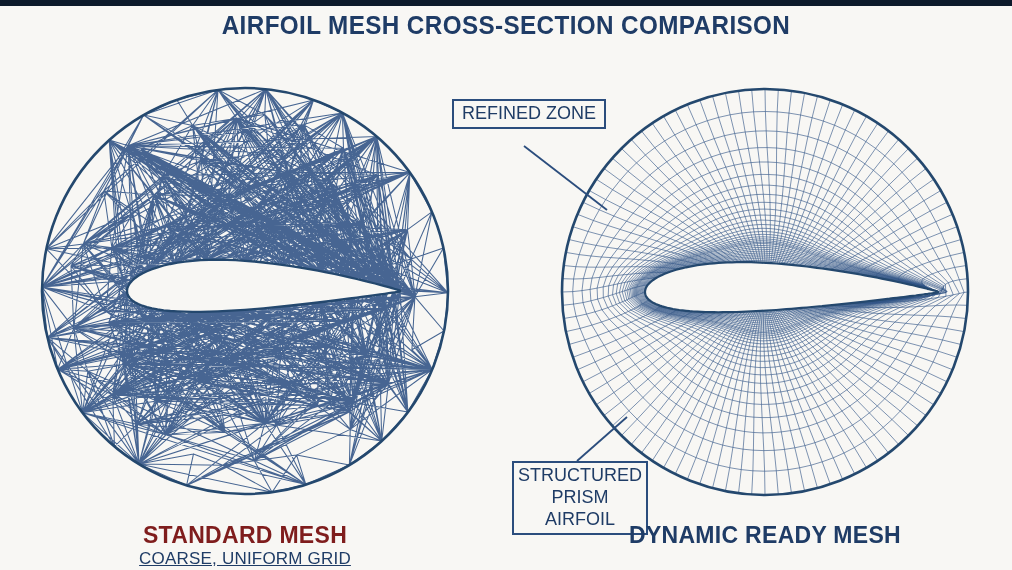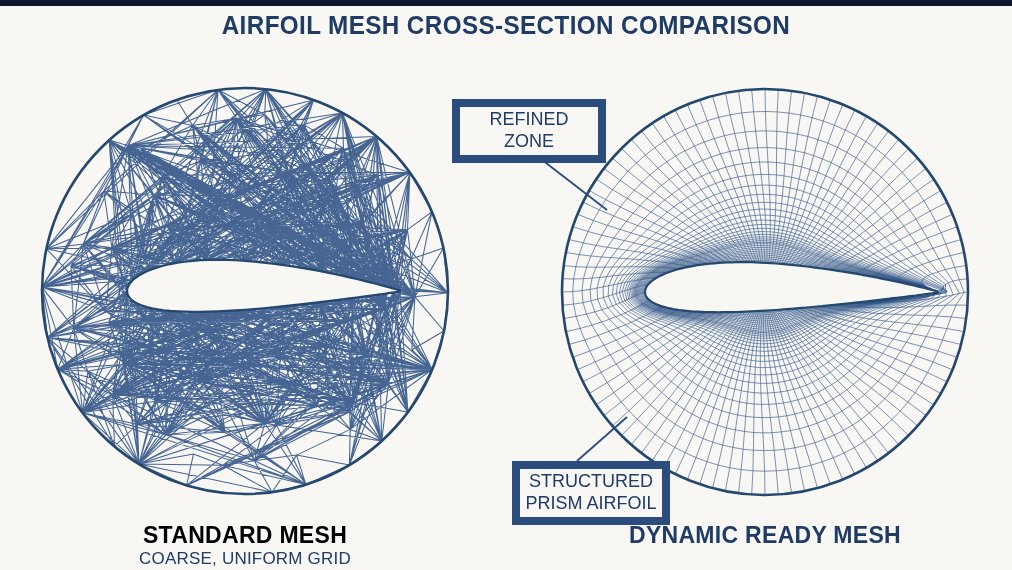--- a/index.html
+++ b/index.html
@@ -12,33 +12,33 @@
   .main-title{
     position:absolute;left:0;top:11px;width:1012px;text-align:center;
     font-size:25px;font-weight:700;letter-spacing:.4px;
     transform:scaleX(.97);transform-origin:center;
   }
   .mesh-svg{position:absolute;}
   #mesh-left{left:39px;top:85px;width:412px;height:412px;}
   #mesh-right{left:559px;top:86px;width:412px;height:412px;}
   #leader-overlay{position:absolute;left:0;top:0;width:1012px;height:570px;pointer-events:none;}
   .callout{
-    position:absolute;border:8px solid #ec4899;background:#f8f7f4;
+    position:absolute;border:2px solid #ec4899;background:#f8f7f4;
     text-align:center;font-size:18px;font-weight:500;line-height:1.22;
     padding:2px 4px;box-sizing:border-box;
   }
   #callout-refined{left:452px;top:99px;width:154px;}
-  #callout-prism{left:512px;top:461px;width:158px;}
+  #callout-prism{left:512px;top:461px;width:136px;}
   .panel-caption{
     position:absolute;transform:translateX(-50%);text-align:center;white-space:nowrap;
   }
   .panel-title{font-size:23px;font-weight:700;letter-spacing:.3px;}
   .panel-subtitle{font-size:17px;font-weight:500;letter-spacing:.2px;}
   #caption-left-title{left:245px;top:522px;}
-  #caption-left-sub{left:245px;top:549px;}
+  #caption-left-sub{left:245px;top:549px;text-decoration:underline;}
   #caption-right-title{left:765px;top:522px;text-align:center;}
 </style>
 </head>
 <body>
 
 <div class="topbar" style="background: rgb(13, 26, 43);"></div>
 
 <div class="main-title" style="color: rgb(31, 60, 102);">AIRFOIL MESH CROSS-SECTION COMPARISON</div>
 
 <svg id="mesh-left" class="mesh-svg" viewBox="0 0 412 412">
@@ -61,15 +61,15 @@
 
 <div id="callout-refined" class="callout" style="color: rgb(31, 60, 102); border-color: rgb(43, 77, 125); background: rgb(248, 247, 244);">
   <span>REFINED ZONE</span><br>
 </div>
 
 <div id="callout-prism" class="callout" style="color: rgb(31, 60, 102); border-color: rgb(43, 77, 125); background: rgb(248, 247, 244);">
   <span>STRUCTURED</span><br>
   <span>PRISM AIRFOIL</span>
 </div>
 
-<div id="caption-left-title" class="panel-caption panel-title" style="color: #000000;">STANDARD MESH</div>
+<div id="caption-left-title" class="panel-caption panel-title" style="color: #7f1d1d;">STANDARD MESH</div>
 <div id="caption-left-sub" class="panel-caption panel-subtitle" style="color: rgb(31, 60, 102);">COARSE, UNIFORM GRID</div>
 <div id="caption-right-title" class="panel-caption panel-title" style="color: rgb(31, 60, 102);">DYNAMIC READY MESH</div>
 
 </body></html>

